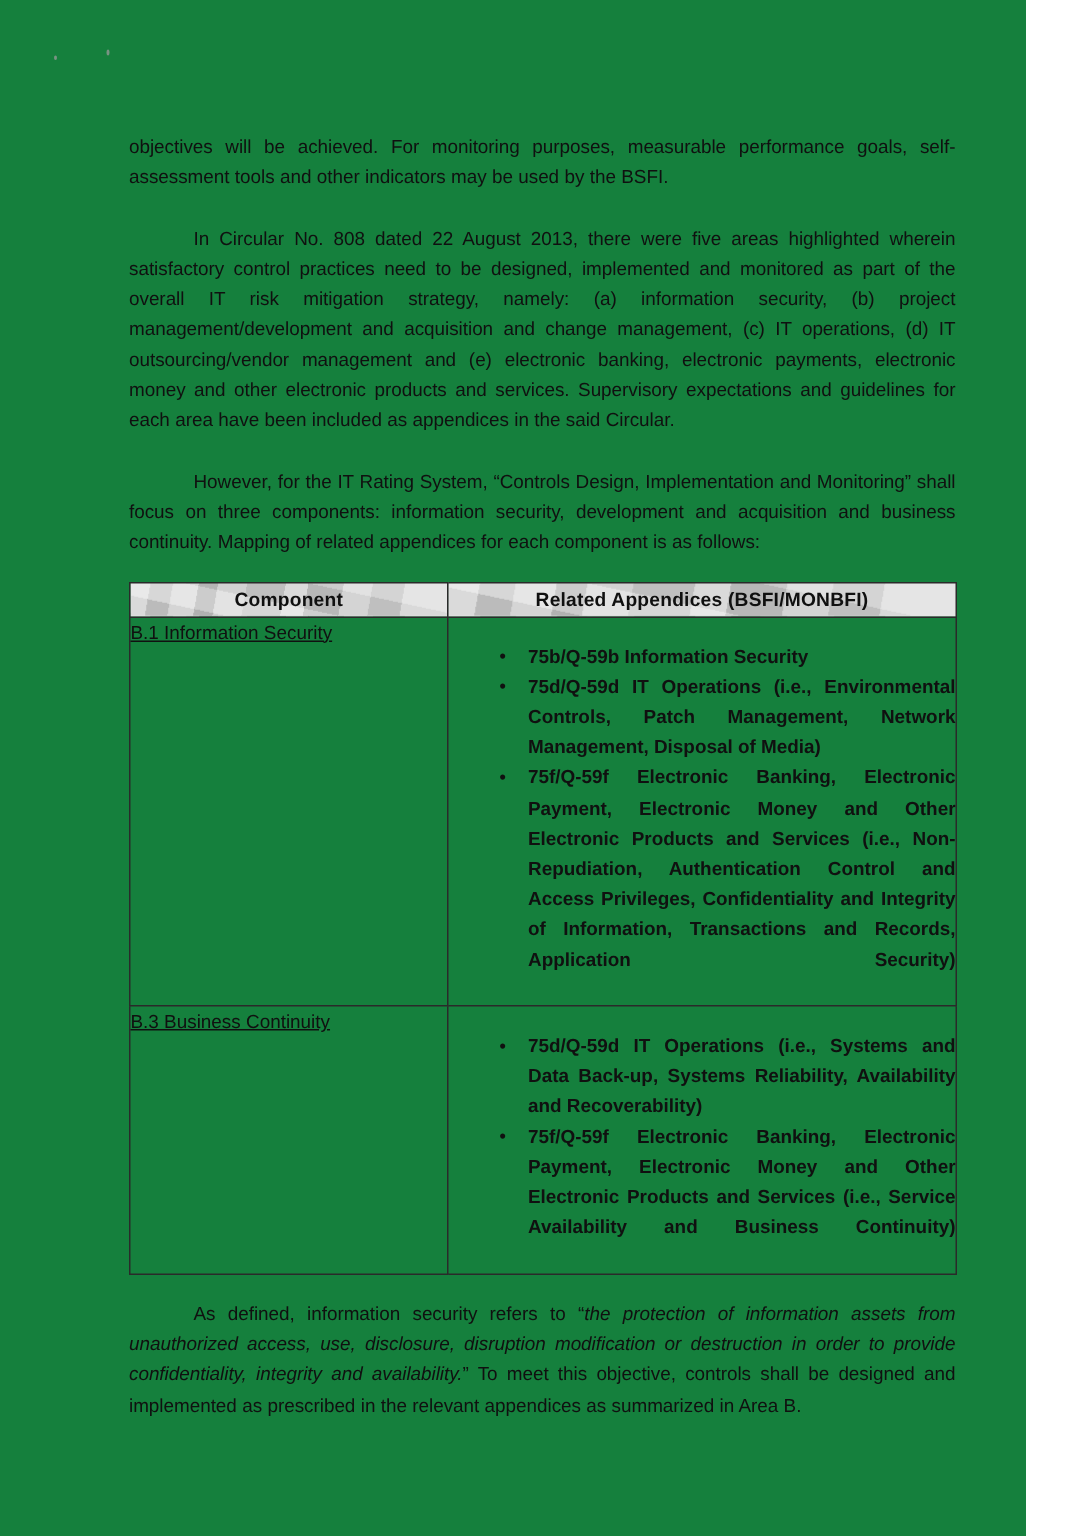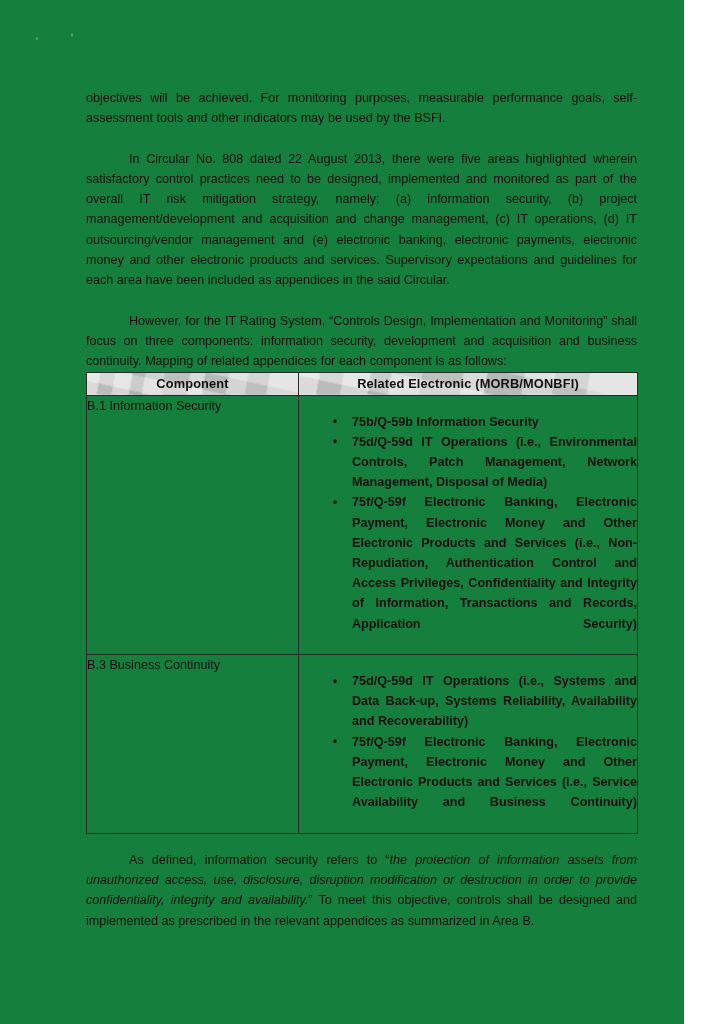--- a/index.html
+++ b/index.html
@@ -44,20 +44,21 @@
     text-indent: 43px;
   }
   .gap-para { height: 20px; }
   .gap-small { height: 16px; }
 
   
   table.mapping {
     border-collapse: collapse;
     width: 551px;
     table-layout: fixed;
+    margin-top: 16px;
   }
   table.mapping td, table.mapping th {
     border: 1px solid #2a2a2a;
     vertical-align: top;
     padding: 0;
   }
   thead th {
     background-color: #c9c9c9;
     background-image:
       linear-gradient(100deg, rgba(255,255,255,.45) 0 6%, rgba(0,0,0,0) 6% 13%, rgba(255,255,255,.38) 13% 21%, rgba(0,0,0,.05) 21% 27%, rgba(255,255,255,.3) 27% 36%, rgba(0,0,0,0) 36% 48%, rgba(255,255,255,.42) 48% 55%, rgba(0,0,0,.04) 55% 66%, rgba(255,255,255,.33) 66% 75%, rgba(0,0,0,0) 75% 85%, rgba(255,255,255,.4) 85% 100%),
@@ -70,20 +71,21 @@
     letter-spacing: .15px;
   }
   tbody td {
     font-size: 12.6px;
     line-height: 20.2px;
   }
   td.comp {
     padding: 2px 6px 8px 5px;
     text-align: justify;
     text-justify: inter-word;
+    text-decoration: underline;
   }
   td.appx {
     padding: 2px 6px 8px 0;
   }
   ul.bullets {
     margin: 0;
     padding: 16px 0 0 34px;
     list-style: none;
     font-weight: bold;
   }
@@ -149,21 +151,21 @@
     <p class="body indent">However, for the IT Rating System, “Controls Design, Implementation and Monitoring” shall focus on three components: information security, development and acquisition and business continuity.  Mapping of related appendices for each component is as follows:</p>
 
     <table class="mapping">
       <colgroup>
         <col style="width:212px">
         <col style="width:339px">
       </colgroup>
       <thead>
         <tr>
           <th>Component</th>
-          <th>Related Electronic (MORB/MONBFI)</th>
+          <th>Related Appendices (BSFI/MONBFI)</th>
         </tr>
       </thead>
       <tbody>
         <tr>
           <td class="comp">B.1 Information Security</td>
           <td class="appx">
             <ul class="bullets">
               <li>75b/Q-59b Information Security</li>
               <li>75d/Q-59d IT Operations (i.e., Environmental Controls, Patch Management, Network Management, Disposal of Media)</li>
               <li>75f/Q-59f Electronic Banking, Electronic Payment, Electronic Money and Other Electronic Products and Services (i.e., Non-Repudiation, Authentication Control and Access Privileges, Confidentiality and Integrity of Information, Transactions and Records, Application Security)</li>

